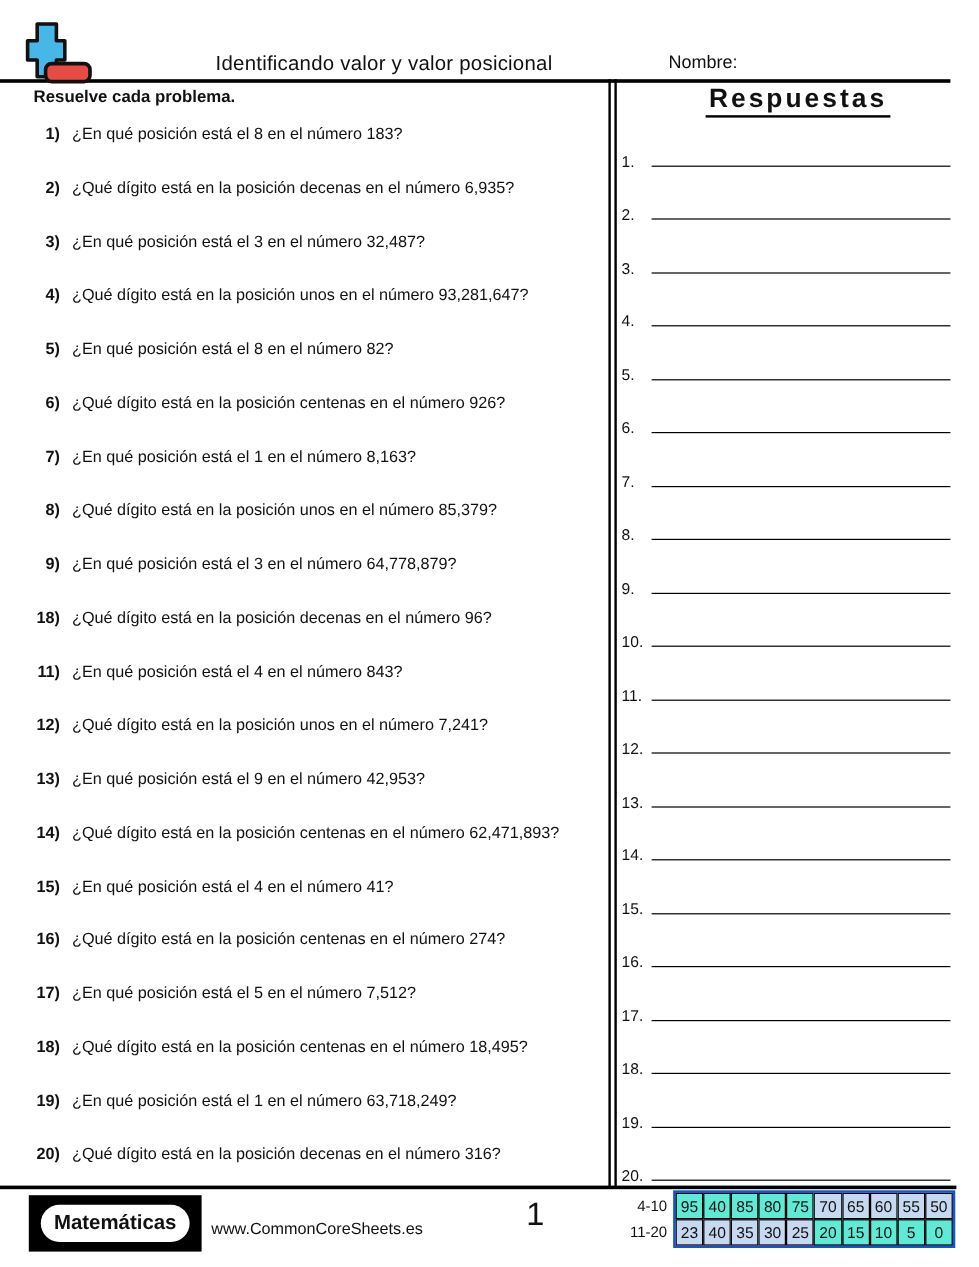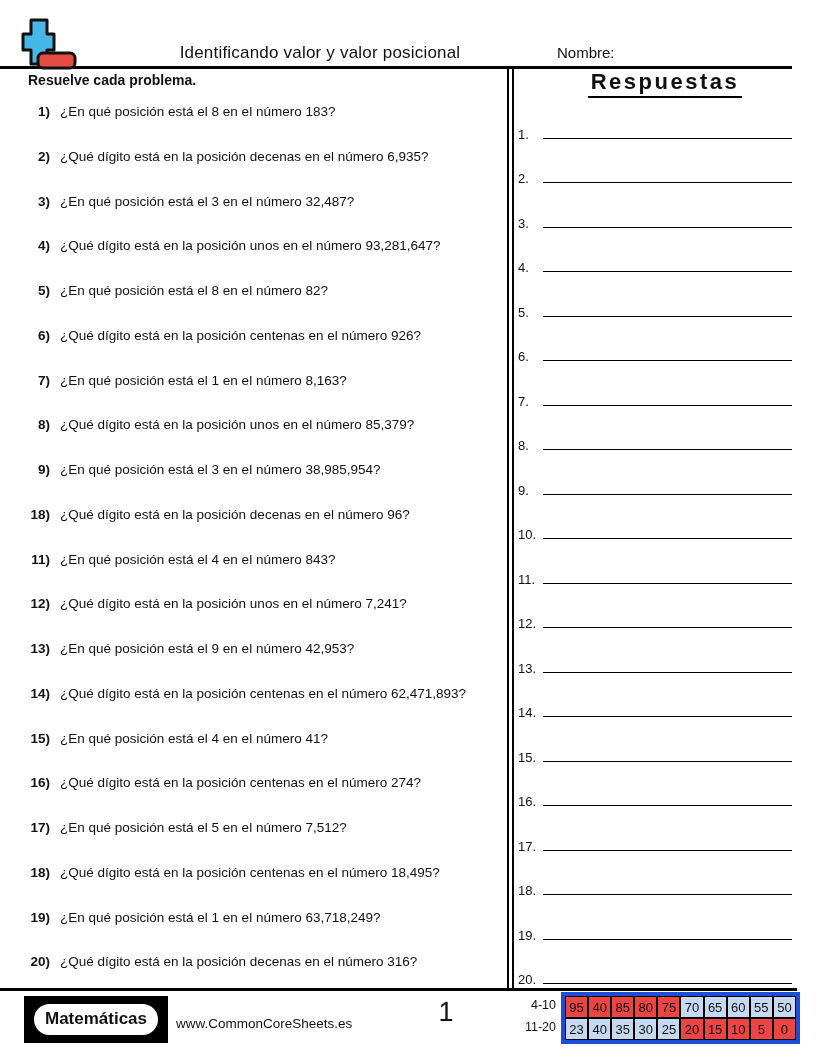--- a/index.html
+++ b/index.html
@@ -74,21 +74,21 @@
   }
   .website { position: absolute; left: 176px; top: 1016px; font-size: 13.5px; }
   .page-number { position: absolute; left: 426px; top: 997px; width: 40px; text-align: center; font-size: 27px; }
 
   .score-label { position: absolute; left: 480px; width: 76px; text-align: right; font-size: 12.5px; line-height: 22px; }
   .score-label.r1 { top: 994px; }
   .score-label.r2 { top: 1016px; }
   .score-grid {
     position: absolute; left: 561px; top: 992px;
     display: grid; grid-template-columns: repeat(10, 23.1px); grid-auto-rows: 22px;
-    border: 4px solid #1d4ed8; background: #ef4444;
+    border: 2px solid #1d4ed8; background: #5eead4;
   }
   .score-cell {
     border: 1px solid #000; display: flex; align-items: center; justify-content: center;
     font-size: 13px;
   }
   .score-cell.sh { background: var(--shade); }
 </style>
 </head>
 <body>
 
@@ -131,21 +131,21 @@
     <div class="q">
         <div class="q-num">7)</div>
         <div class="q-text">¿En qué posición está el 1 en el número 8,163?</div>
       </div>
     <div class="q">
         <div class="q-num">8)</div>
         <div class="q-text">¿Qué dígito está en la posición unos en el número 85,379?</div>
       </div>
     <div class="q">
         <div class="q-num">9)</div>
-        <div class="q-text">¿En qué posición está el 3 en el número 38,985,954?</div>
+        <div class="q-text">¿En qué posición está el 3 en el número 64,778,879?</div>
       </div>
     <div class="q">
         <div class="q-num">18)</div>
         <div class="q-text">¿Qué dígito está en la posición decenas en el número 96?</div>
       </div>
     <div class="q">
         <div class="q-num">11)</div>
         <div class="q-text">¿En qué posición está el 4 en el número 843?</div>
       </div>
     <div class="q">

